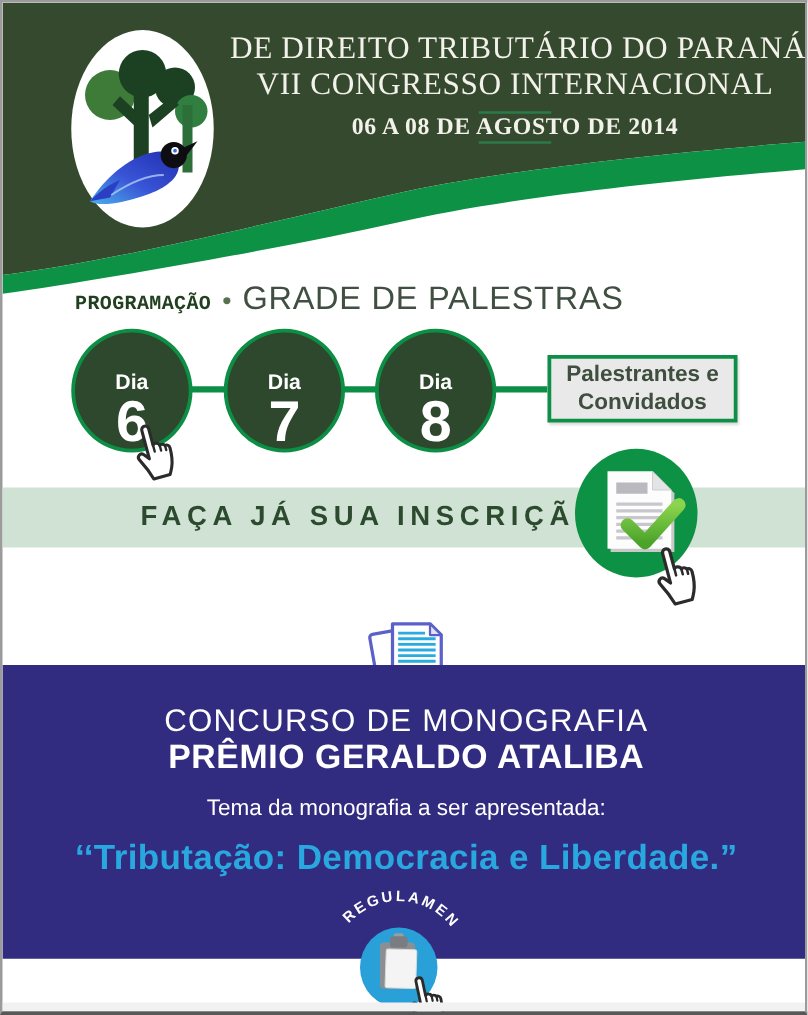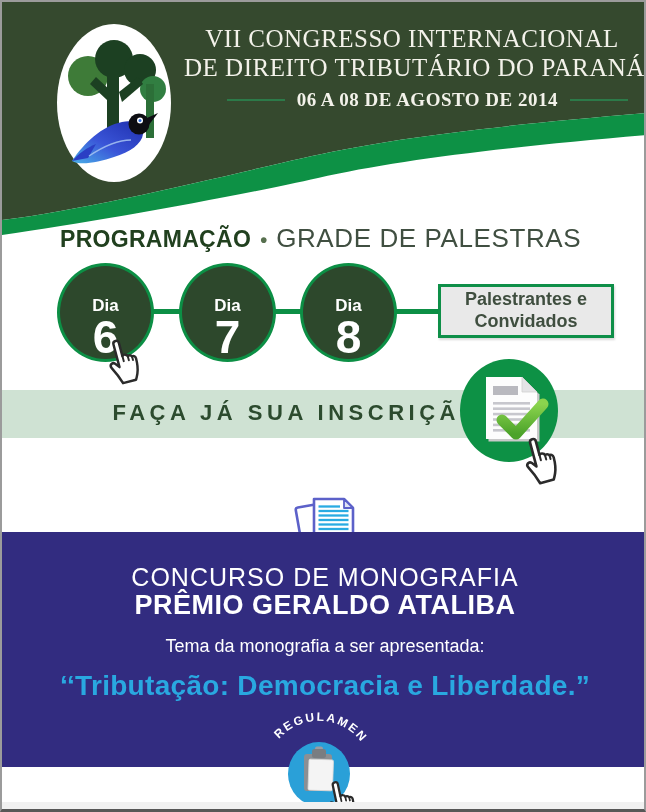--- a/index.html
+++ b/index.html
@@ -10,41 +10,41 @@
     font-family:"Liberation Sans",sans-serif;
   }
   
   .swoosh{position:absolute;top:0;left:0;}
   .logo-svg{position:absolute;top:16px;left:42px;}
   .title-block{
     position:absolute;top:22px;left:182px;width:456px;text-align:center;
     color:#f3f2ea;font-family:"Liberation Serif",serif;
   }
   .title-line{font-size:25px;line-height:29px;letter-spacing:.5px;white-space:nowrap;}
-  .date-row{display:flex;align-items:center;justify-content:flex-end;margin-top:7px;}
+  .date-row{display:flex;align-items:center;justify-content:flex-start;margin-top:7px;flex-direction:column;}
   .date-row .dline{width:58px;height:2px;background:#2c7a49;margin:0 12px;}
   .date-text{font-size:19px;font-weight:bold;letter-spacing:.5px;white-space:nowrap;}
   
   .prog-heading{position:absolute;top:221px;left:58px;white-space:nowrap;}
-  .prog-bold{font-size:23px;font-weight:bold;color:#21401f;letter-spacing:.3px;}
+  .prog-bold{font-size:16px;font-weight:bold;color:#21401f;letter-spacing:.3px;font-family:Liberation Mono, monospace;}
   .prog-sep{font-size:20px;color:#57704f;padding:0 9px;font-weight:bold;}
   .prog-rest{font-size:26px;color:#404f41;letter-spacing:.6px;}
   
   .tl-line{position:absolute;top:307px;left:103px;width:333px;height:5px;background:#0c8f45;}
   .day-circle{
     position:absolute;top:261px;width:97px;height:99px;box-sizing:border-box;
     background:#2d482c;border:3px solid #0c8f45;border-radius:50%;
     display:flex;flex-direction:column;align-items:center;justify-content:flex-end;
     color:#fff;cursor:pointer;
   }
   .day-circle.d1{left:55px;} .day-circle.d2{left:177px;} .day-circle.d3{left:298px;}
   .day-label{font-size:17px;font-weight:bold;line-height:18px;margin-top:2px;}
   .day-number{font-size:46px;font-weight:bold;line-height:44px;}
   .speakers-btn{
-    position:absolute;top:282px;left:436px;width:176px;height:54px;box-sizing:border-box;
+    position:absolute;top:282px;left:436px;width:152px;height:54px;box-sizing:border-box;
     background:#e9e9e9;border:3px solid #0e8f48;
     display:flex;align-items:center;justify-content:center;text-align:center;
     font-size:18px;font-weight:bold;color:#3f4e3f;line-height:1.2;cursor:pointer;
     box-shadow:1px 2px 2px rgba(0,0,0,.15);
   }
   .hand{position:absolute;pointer-events:none;}
   
   .insc-band{position:absolute;top:388px;left:0;width:646px;height:48px;background:#cfe2d3;}
   .insc-text{
     position:absolute;top:398px;left:0;width:590px;text-align:center;
@@ -110,22 +110,22 @@
       <path d="M28,143 C40,125 58,108 78,104 C92,101 100,108 99,116 C98,126 86,134 70,139 C55,144 36,148 28,143 Z" fill="url(#birdGrad)"></path>
       <path d="M28,143 C34,136 44,129 52,126 L44,140 Z" fill="#2b3fc4"></path>
       <circle cx="95" cy="106" r="10.5" fill="#0d0d12"></circle>
       <path d="M103,100 L114,95 L104,108 Z" fill="#0d0d12"></path>
       <circle cx="96" cy="102.5" r="3" fill="#ffffff"></circle>
       <circle cx="96" cy="102.5" r="1.5" fill="#2f6fe0"></circle>
       <path d="M45,138 C60,128 74,122 87,122" stroke="#a8c4f2" stroke-width="1.5" fill="none" opacity="0.85"></path>
     </svg>
 
     <div class="title-block">
+      <div class="title-line">DE DIREITO TRIBUTÁRIO DO PARANÁ</div>
       <div class="title-line">VII CONGRESSO INTERNACIONAL</div>
-      <div class="title-line">DE DIREITO TRIBUTÁRIO DO PARANÁ</div>
       <div class="date-row">
         <span class="dline"></span>
         <span class="date-text">06 A 08 DE AGOSTO DE 2014</span>
         <span class="dline"></span>
       </div>
     </div>
   </div>
 
   <div class="prog-heading">
     <span class="prog-bold">PROGRAMAÇÃO</span><span class="prog-sep">•</span><span class="prog-rest">GRADE DE PALESTRAS</span>

